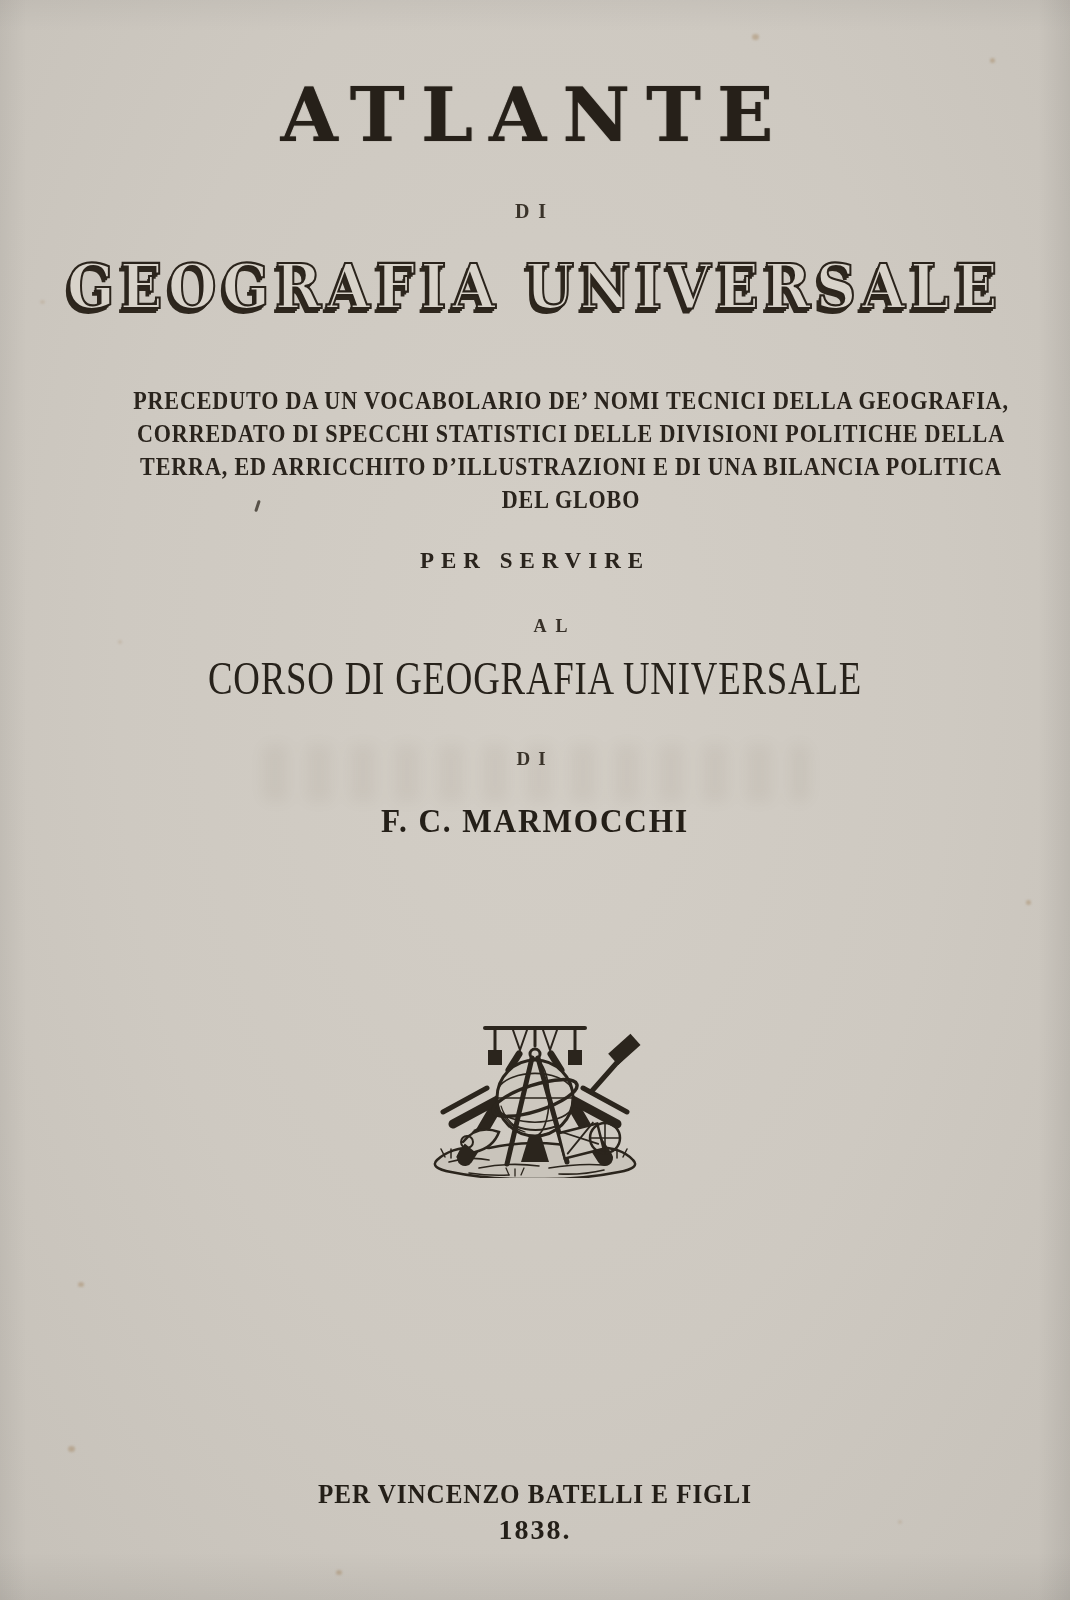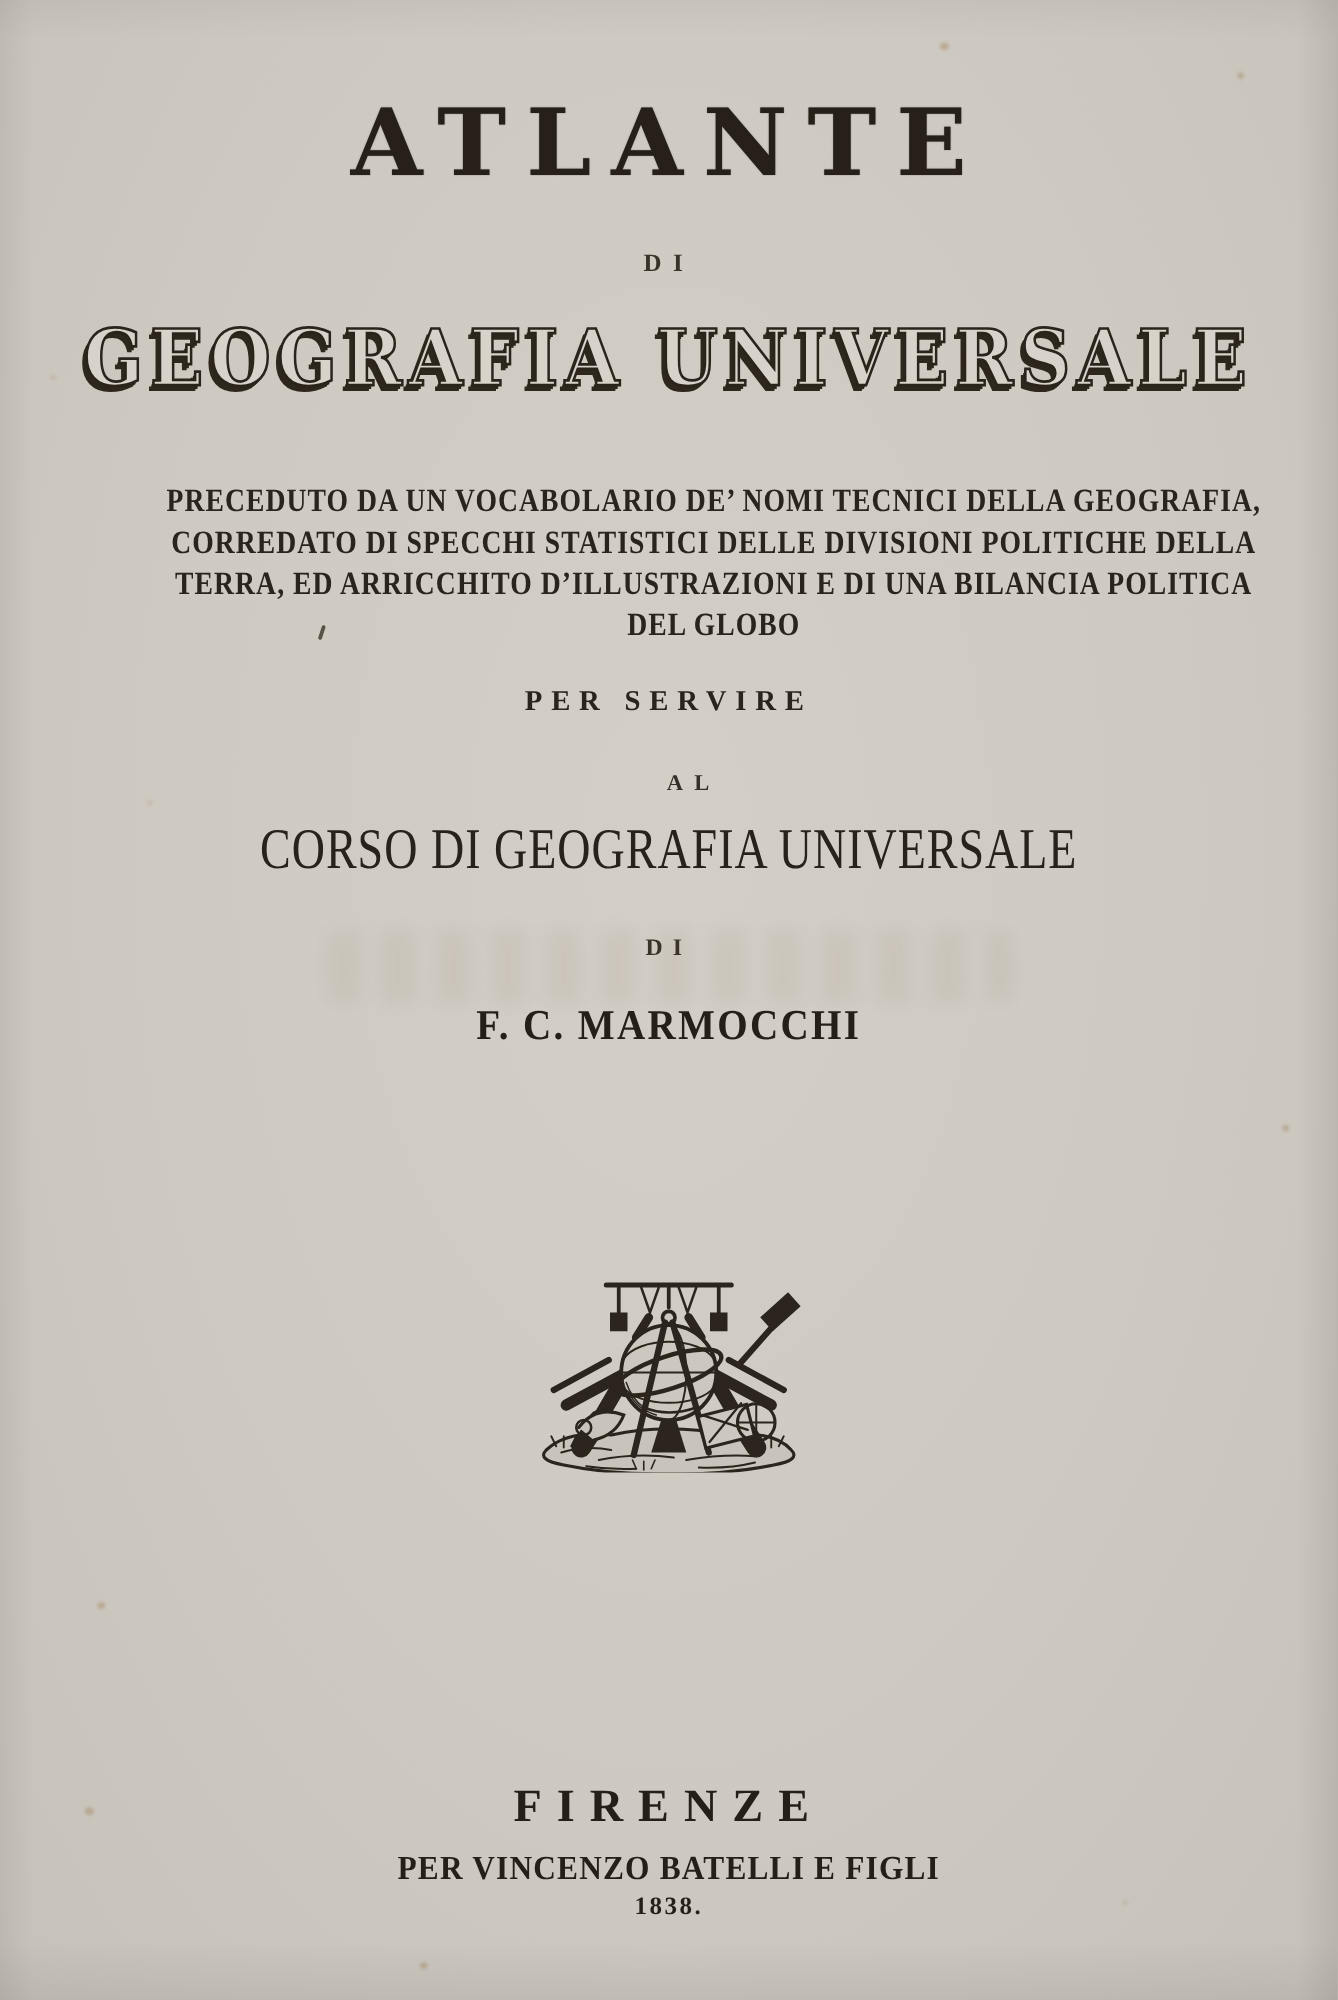--- a/index.html
+++ b/index.html
@@ -68,21 +68,21 @@
     width:252px;height:186px;
   }
   .imprint-city{
     top:1424px;font-weight:700;font-size:37px;letter-spacing:12px;color:#241f18;
   }
   .imprint-publisher{
     top:1479px;font-weight:700;font-size:27px;letter-spacing:1px;color:#241f18;
     transform:scaleX(.93);transform-origin:50% 50%;
   }
   .imprint-year{
-    top:1514px;font-weight:700;font-size:20px;letter-spacing:2px;color:#241f18;
+    top:1514px;font-weight:700;font-size:28px;letter-spacing:2px;color:#241f18;
   }
   .fox{position:absolute;border-radius:50%;background:rgba(150,110,60,.32);filter:blur(1.2px);}
   .stray-mark{
     position:absolute;top:500px;left:256px;width:3px;height:12px;
     background:#3a332a;transform:rotate(18deg);border-radius:2px;opacity:.8;
   }
 </style>
 </head>
 <body>
 
@@ -181,21 +181,20 @@
 
         <g>
           <path d="M54,150 q14,-18 36,-10 q-6,16 -24,20" stroke-width="2.5" fill="#c9c4bb"></path>
           <circle cx="58" cy="150" r="6" stroke-width="2"></circle>
           <path d="M296,0"></path>
         </g>
       </g>
     </svg>
   </div>
 
-  <div class="abs imprint-city">FIRENZE</div>
   <div class="abs imprint-publisher">PER VINCENZO BATELLI E FIGLI</div>
   <div class="abs imprint-year">1838.</div>
 
   <div class="fox" style="top:34px;left:752px;width:7px;height:6px;"></div>
   <div class="fox" style="top:58px;left:990px;width:5px;height:5px;"></div>
   <div class="fox" style="top:300px;left:40px;width:5px;height:4px;opacity:.5;"></div>
   <div class="fox" style="top:640px;left:118px;width:4px;height:4px;opacity:.5;"></div>
   <div class="fox" style="top:900px;left:1026px;width:5px;height:5px;"></div>
   <div class="fox" style="top:1282px;left:78px;width:6px;height:5px;"></div>
   <div class="fox" style="top:1446px;left:68px;width:7px;height:6px;"></div>

